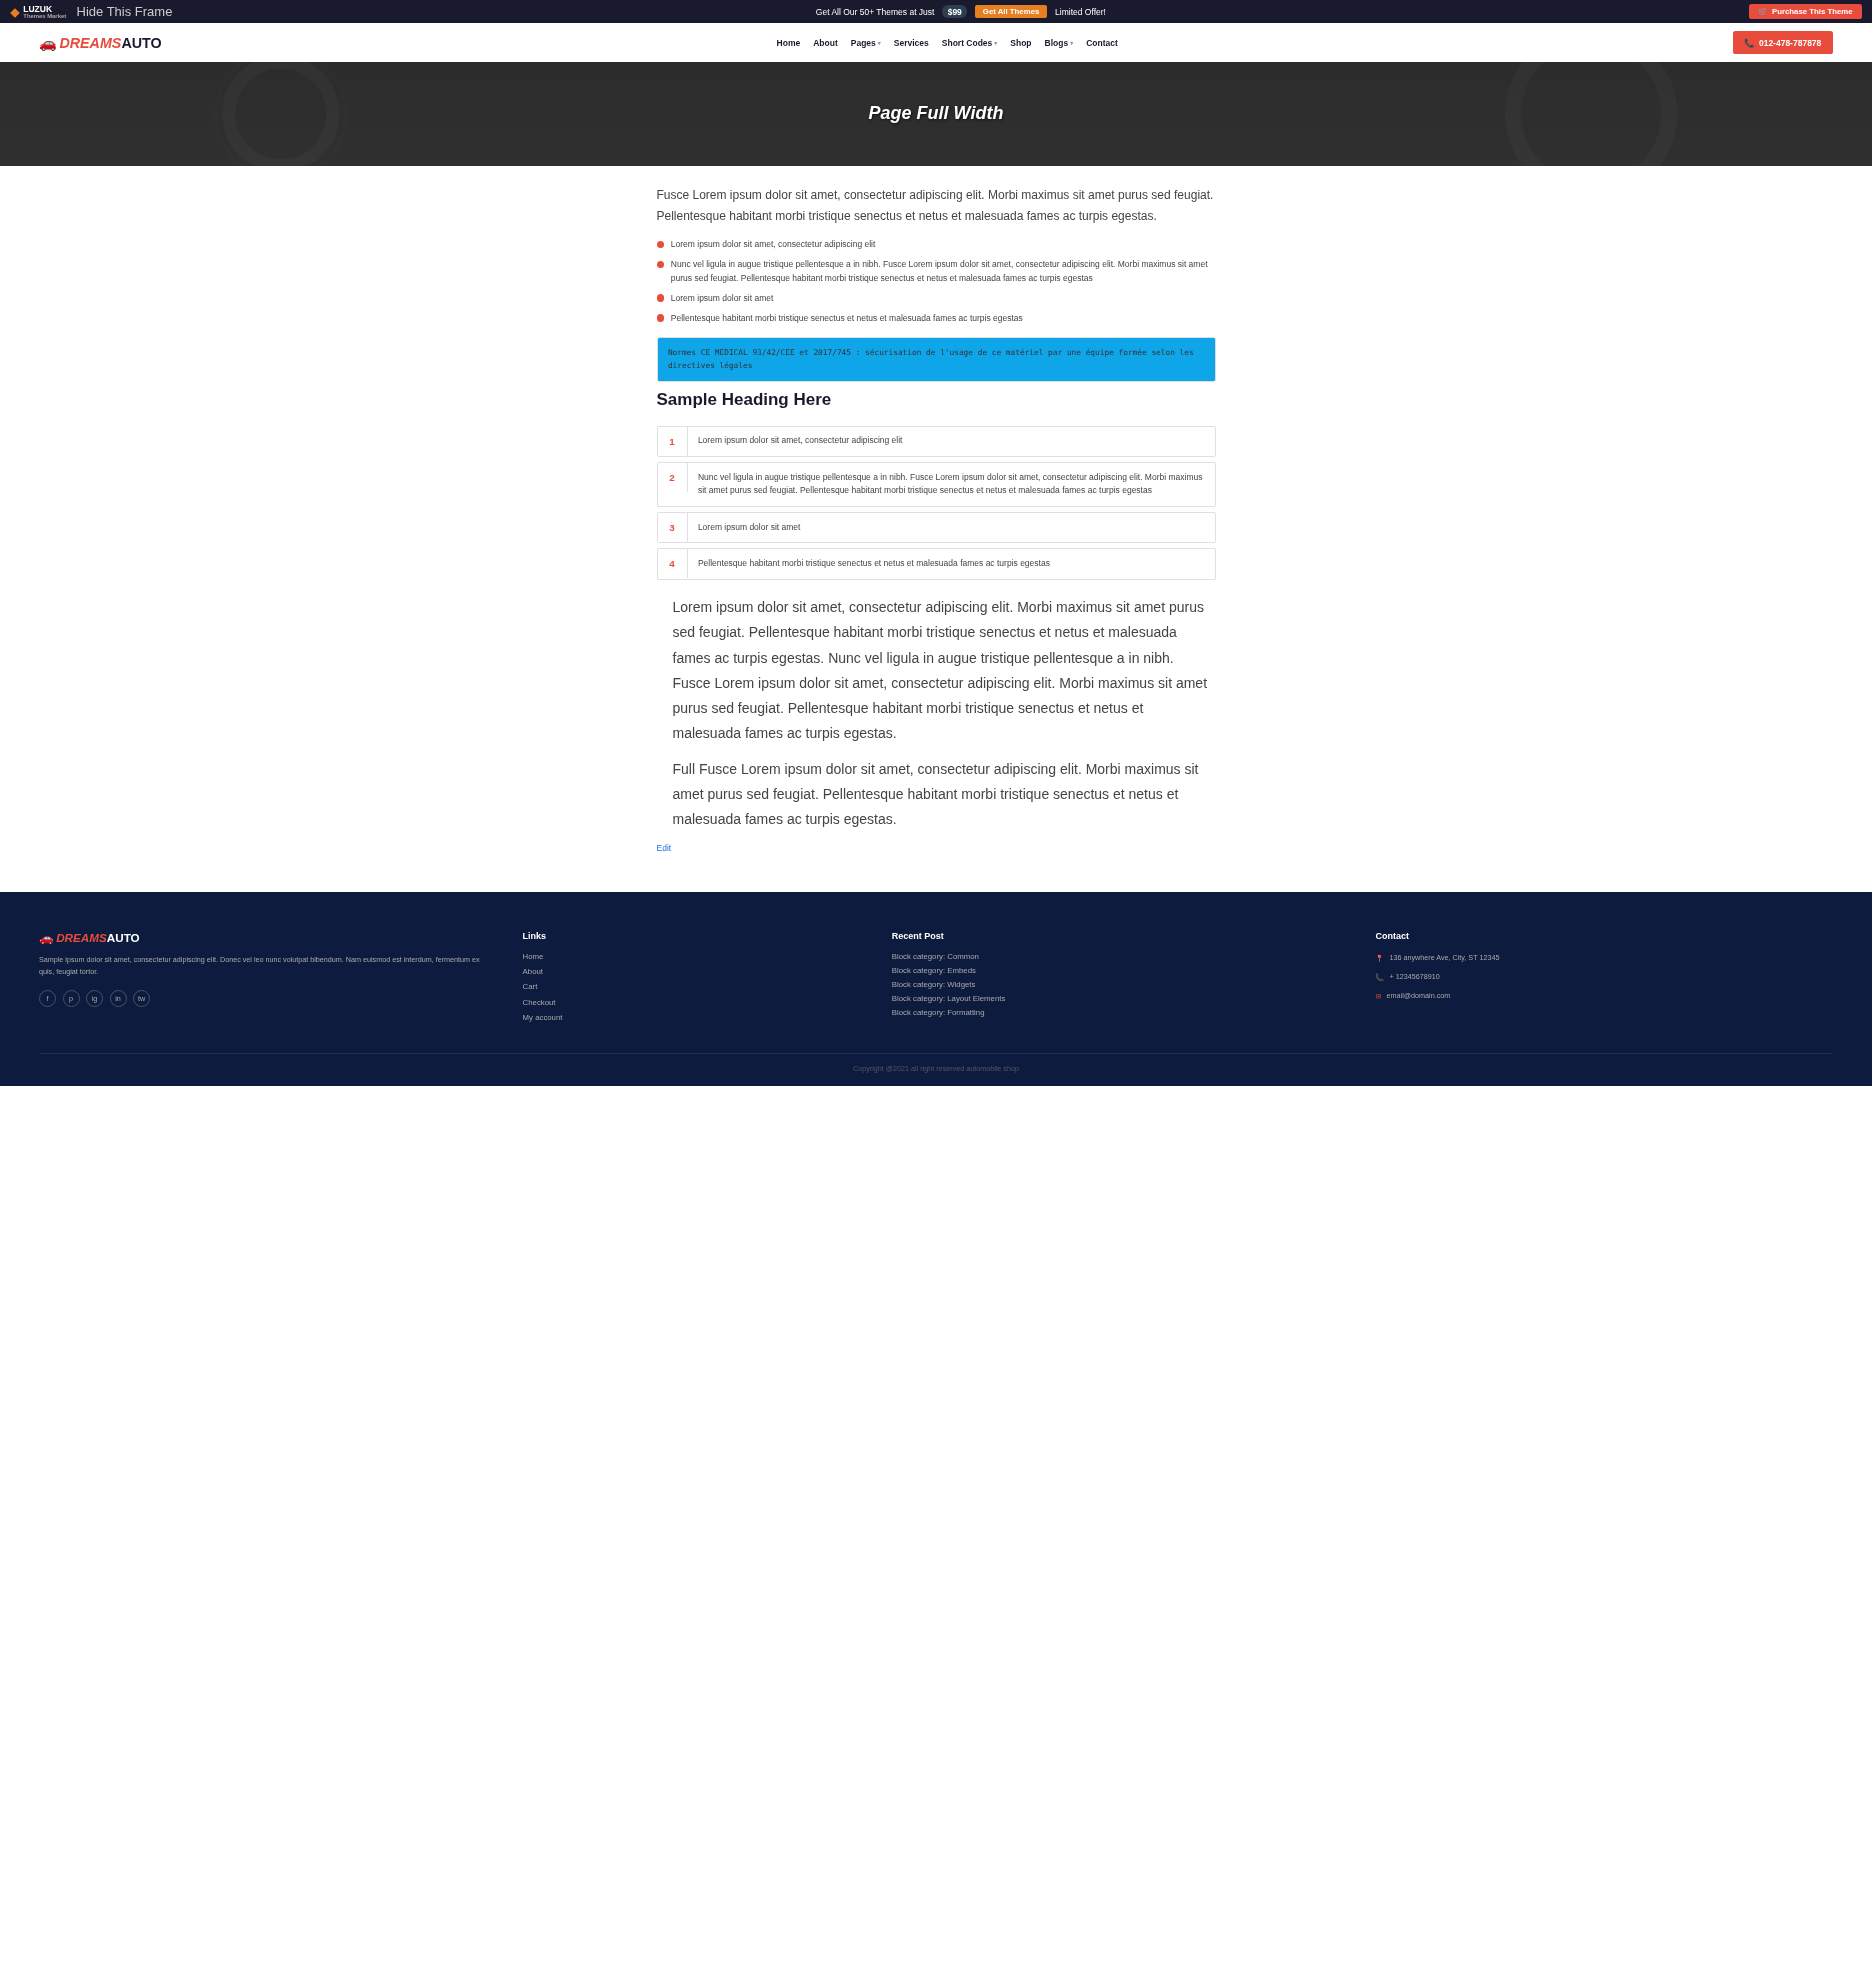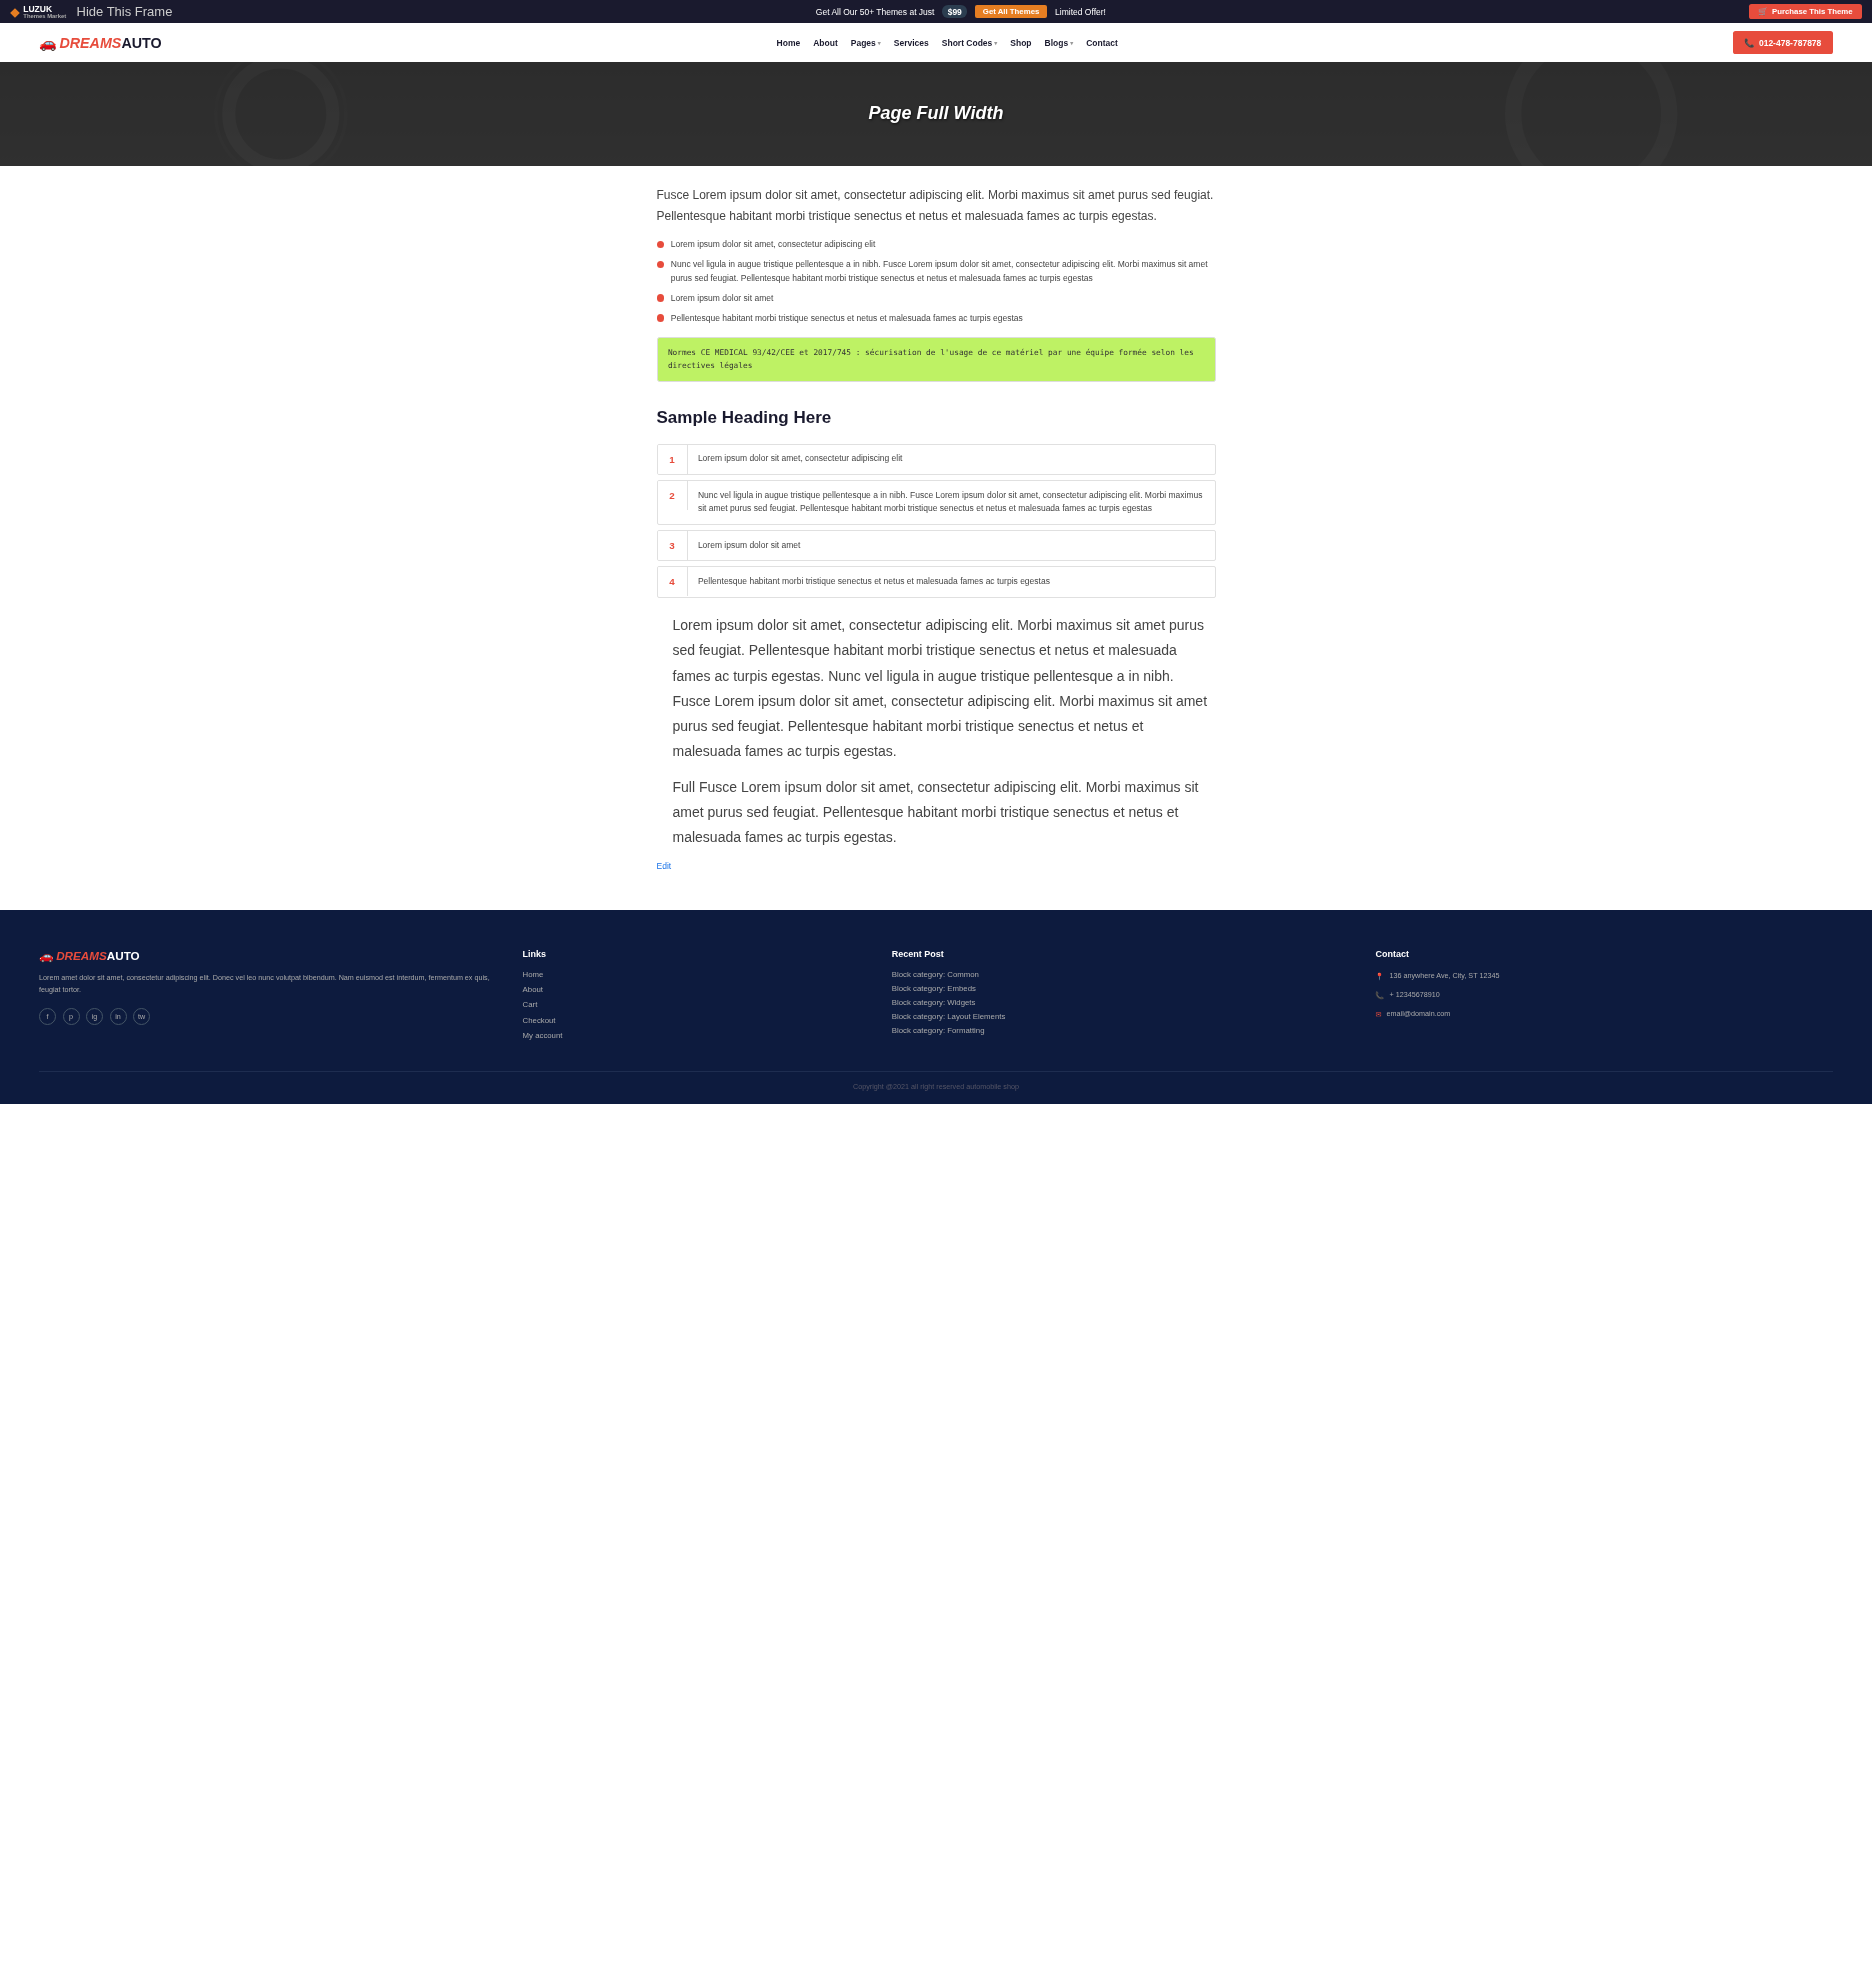--- a/index.html
+++ b/index.html
@@ -60,28 +60,28 @@
     
     .content-wrapper { max-width: 585px; margin: 0 auto; padding: 19.5px 13px 13px 13px; }
 
     .intro-text { font-size: 12px; line-height: 1.7; color: #444; margin-bottom: 11.7px; }
 
     .bullet-list { list-style: none; margin: 6.5px 0 11.7px 0; }
     .bullet-list li { display: flex; align-items: flex-start; gap: 6.5px; margin-bottom: 6.5px; font-size: 8.5px; line-height: 1.6; color: #444; }
     .bullet-dot { width: 7.8px; height: 7.8px; border-radius: 50%; background: #e74c3c; flex-shrink: 0; margin-top: 2.6px; }
 
     .code-block {
-      background: #bef264;
+      background: #0ea5e9;
       border: 0.7px solid #ddd;
       border-radius: 2.6px;
       padding: 9px 10.4px;
       font-family: monospace;
       font-size: 7.8px;
       color: #333;
-      margin-bottom: 26px;
+      margin-bottom: 8px;
       line-height: 1.6;
     }
 
     .sample-heading { font-size: 17px; font-weight: 900; color: #1a1a2e; margin-bottom: 15.6px; }
 
     .numbered-list { margin: 0 0 15.6px 0; }
     .numbered-item {
       display: flex;
       align-items: flex-start;
       gap: 0;
@@ -276,21 +276,21 @@
 <footer class="site-footer">
   <div class="footer-grid">
 
     <div class="footer-logo-area">
       <div style="display:flex; align-items:center; gap:2.6px; margin-bottom:1.3px;">
         <span style="font-size:11.7px;">🚗</span>
         <span class="footer-logo-text">
           <span class="footer-logo-dreams">DREAMS</span><span class="footer-logo-auto">AUTO</span>
         </span>
       </div>
-      <p class="footer-desc">Lorem amet dolor sit amet, consectetur adipiscing elit. Donec vel leo nunc volutpat bibendum. Nam euismod est interdum, fermentum ex quis, feugiat tortor.</p>
+      <p class="footer-desc">Sample ipsum dolor sit amet, consectetur adipiscing elit. Donec vel leo nunc volutpat bibendum. Nam euismod est interdum, fermentum ex quis, feugiat tortor.</p>
       <div class="footer-social">
         <div class="social-icon">f</div>
         <div class="social-icon">p</div>
         <div class="social-icon">ig</div>
         <div class="social-icon">in</div>
         <div class="social-icon">tw</div>
       </div>
     </div>
 
     <div>

